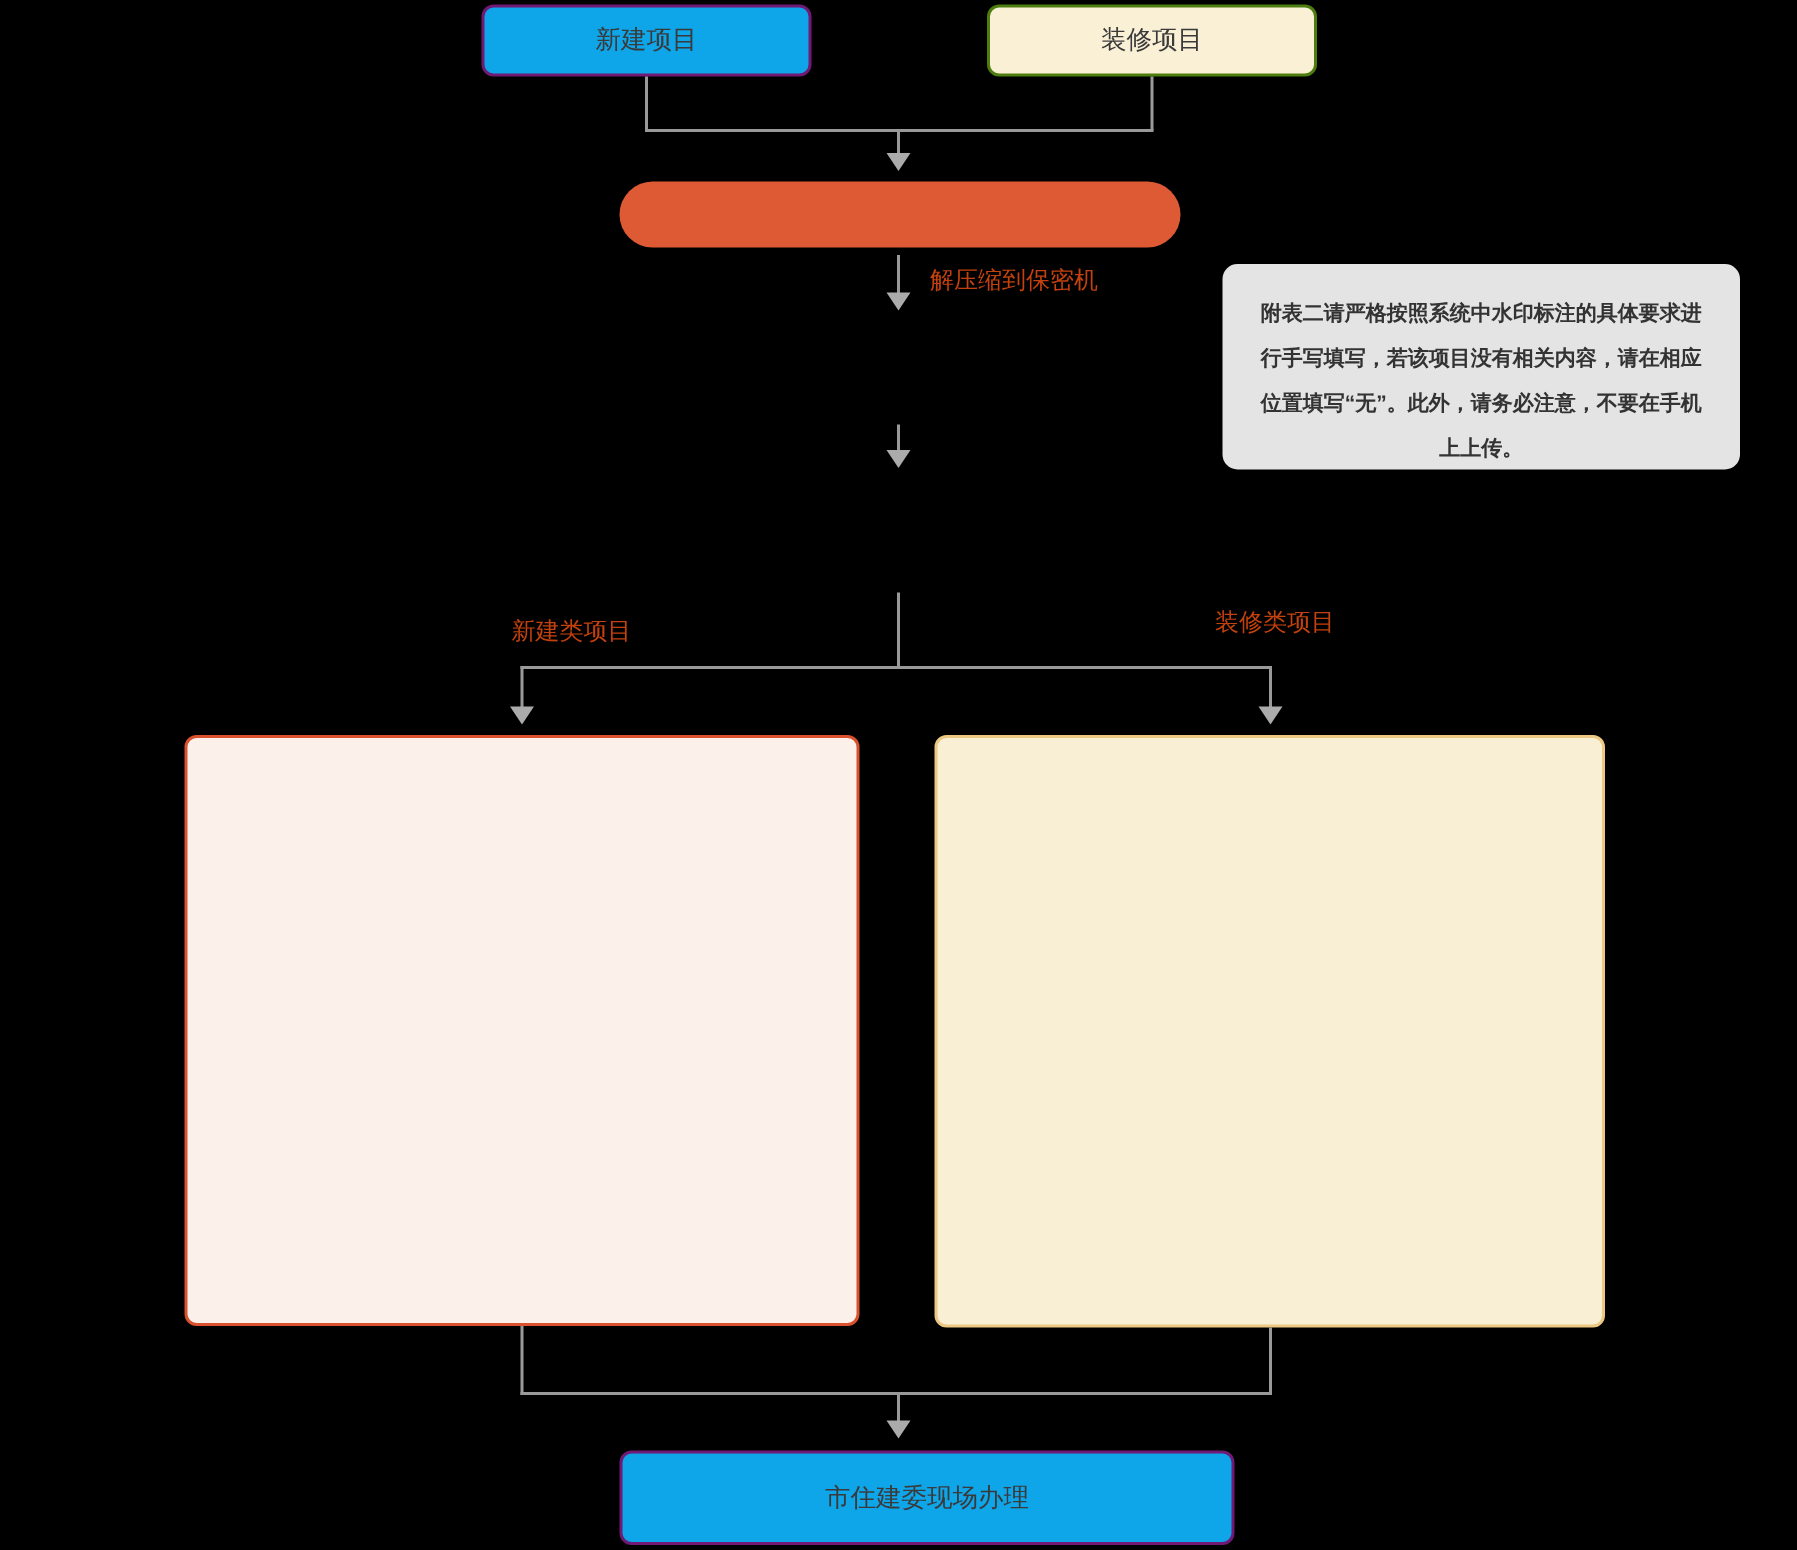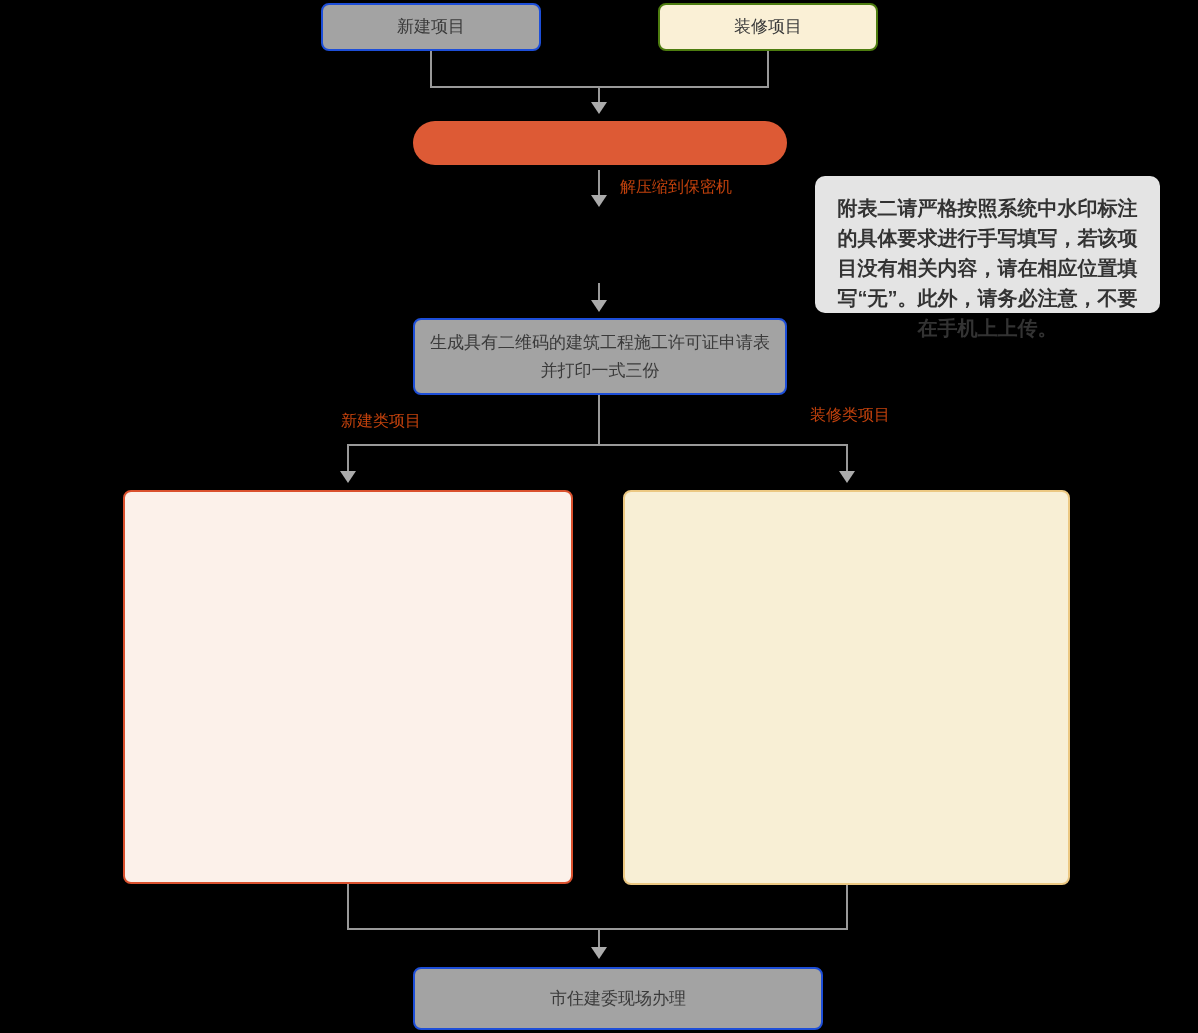--- a/index.html
+++ b/index.html
@@ -18,22 +18,22 @@
     flex-direction: column;
     align-items: center;
     justify-content: center;
     text-align: center;
     border-radius: 8px;
     color: #3A3A3A;
     font-size: 17px;
     line-height: 28px;
   }
   .red-node {
-    background: #a3a3a3;
-    border: 2px solid #1d4ed8;
+    background: #0ea5e9;
+    border: 2px solid #701a75;
   }
   .yellow-node {
     background: #FAF0D6;
     border: 2px solid #4d7c0f;
   }
   .big-red {
     background: #FCF1EA;
     border: 2px solid #DA512E;
   }
   .big-yellow {
@@ -44,21 +44,21 @@
     position: absolute;
     background: #DD5A35;
     border-radius: 22px;
   }
   .note {
     position: absolute;
     box-sizing: border-box;
     background: #E4E4E4;
     border-radius: 10px;
     color: #333333;
-    font-size: 20px;
+    font-size: 14px;
     line-height: 30px;
     font-weight: bold;
     text-align: center;
     padding: 17px 20px 0 20px;
   }
   .vline, .hline {
     position: absolute;
     background: #999999;
   }
   .vline { width: 2px; }
@@ -99,24 +99,20 @@
   <div class="pill" style="left:413px; top:121px; width:374px; height:44px;"></div>
 
   <div class="vline" style="left:598px; top:170px; height:26px;"></div>
   <div class="arrowhead" style="left:591px; top:195px;"></div>
   <div class="edge-label" style="left:620px; top:177px;">解压缩到保密机</div>
 
 
   <div class="vline" style="left:598px; top:283px; height:18px;"></div>
   <div class="arrowhead" style="left:591px; top:300px;"></div>
 
-  <div class="node red-node" style="left:413px; top:318px; width:374px; height:77px;">
-    <div>生成具有二维码的建筑工程施工许可证申请表</div>
-    <div>并打印一式三份</div>
-  </div>
 
   <div class="note" style="left:815px; top:176px; width:345px; height:137px;">
     <span>附表二请严格按照系统中水印标注的具体要求进行手写填写，若该项目没有相关内容，请在相应位置填写“无”。此外，请务必注意，不要在手机上上传。</span>
   </div>
 
   <div class="vline" style="left:598px; top:395px; height:51px;"></div>
   <div class="hline" style="left:347px; top:444px; width:501px;"></div>
   <div class="vline" style="left:347px; top:444px; height:28px;"></div>
   <div class="arrowhead" style="left:340px; top:471px;"></div>
   <div class="vline" style="left:846px; top:444px; height:28px;"></div>

